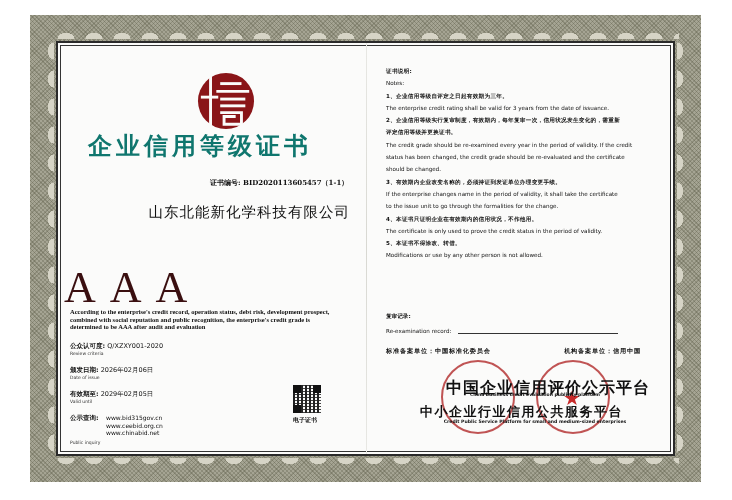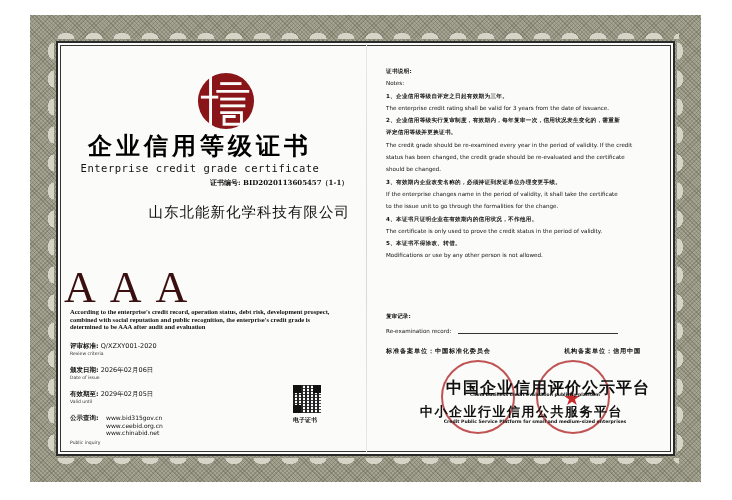--- a/index.html
+++ b/index.html
@@ -38,21 +38,21 @@
       position: absolute; left: 50%; top: 0; bottom: 0; width: 1px;
       background: linear-gradient(#e8e8e4, #d8d8d2, #e8e8e4);
     }
 
     
     .left { position: absolute; left: 50px; top: 40px; width: 300px; height: 420px; }
     .logo { position: absolute; left: 147px; top: 32px; width: 58px; height: 58px; }
     .title-cn {
       position: absolute; left: 0; top: 90px; width: 100%;
       text-align: center; font-family: "DejaVu Serif", serif; font-weight: bold;
-      font-size: 24px; letter-spacing: 4px; color: #000000;
+      font-size: 24px; letter-spacing: 4px; color: #0f766e;
     }
     .title-en {
       position: absolute; left: 0; top: 122px; width: 100%;
       text-align: center; font-family: "DejaVu Sans Mono", monospace; font-size: 10.5px;
       letter-spacing: 0.5px; color: #111;
     }
     .cert-no {
       position: absolute; left: 160px; top: 138px; font-size: 7px;
       font-family: "DejaVu Serif", serif; font-weight: bold;
     }
@@ -127,31 +127,30 @@
       <line x1="14" y1="4" x2="14" y2="56"></line>
       <line x1="4" y1="26" x2="22" y2="26"></line>
       <line x1="24" y1="12" x2="46" y2="12"></line>
       <line x1="20" y1="20" x2="54" y2="20"></line>
       <line x1="24" y1="28" x2="50" y2="28"></line>
       <line x1="24" y1="35" x2="50" y2="35"></line>
       <path d="M24 42 H46 V54 H28 V46 H40"></path>
     </g>
   </svg>
   <div class="title-cn">企业信用等级证书</div>
-  <div class="title-en">Enterprise credit grade certificate</div>
   <div class="cert-no">
     <span>证书编号:</span>
     <span>BID2020113605457（1-1）</span>
   </div>
   <div class="company">山东北能新化学科技有限公司</div>
   <div class="grade">AAA</div>
   <div class="para-en">According to the enterprise's credit record, operation status, debt risk, development prospect, combined with social reputation and public recognition, the enterprise's credit grade is determined to be AAA after audit and evaluation</div>
 
   <div class="meta-row" style="top:302px">
-    <span class="k">评审标准:</span>
+    <span class="k">公众认可度:</span>
     <span>Q/XZXY001-2020</span>
     <span class="sub">Review criteria</span>
   </div>
   <div class="meta-row" style="top:326px">
     <span class="k">颁发日期:</span>
     <span>2026年02月06日</span>
     <span class="sub">Date of issue</span>
   </div>
   <div class="meta-row" style="top:350px">
     <span class="k">有效期至:</span>

